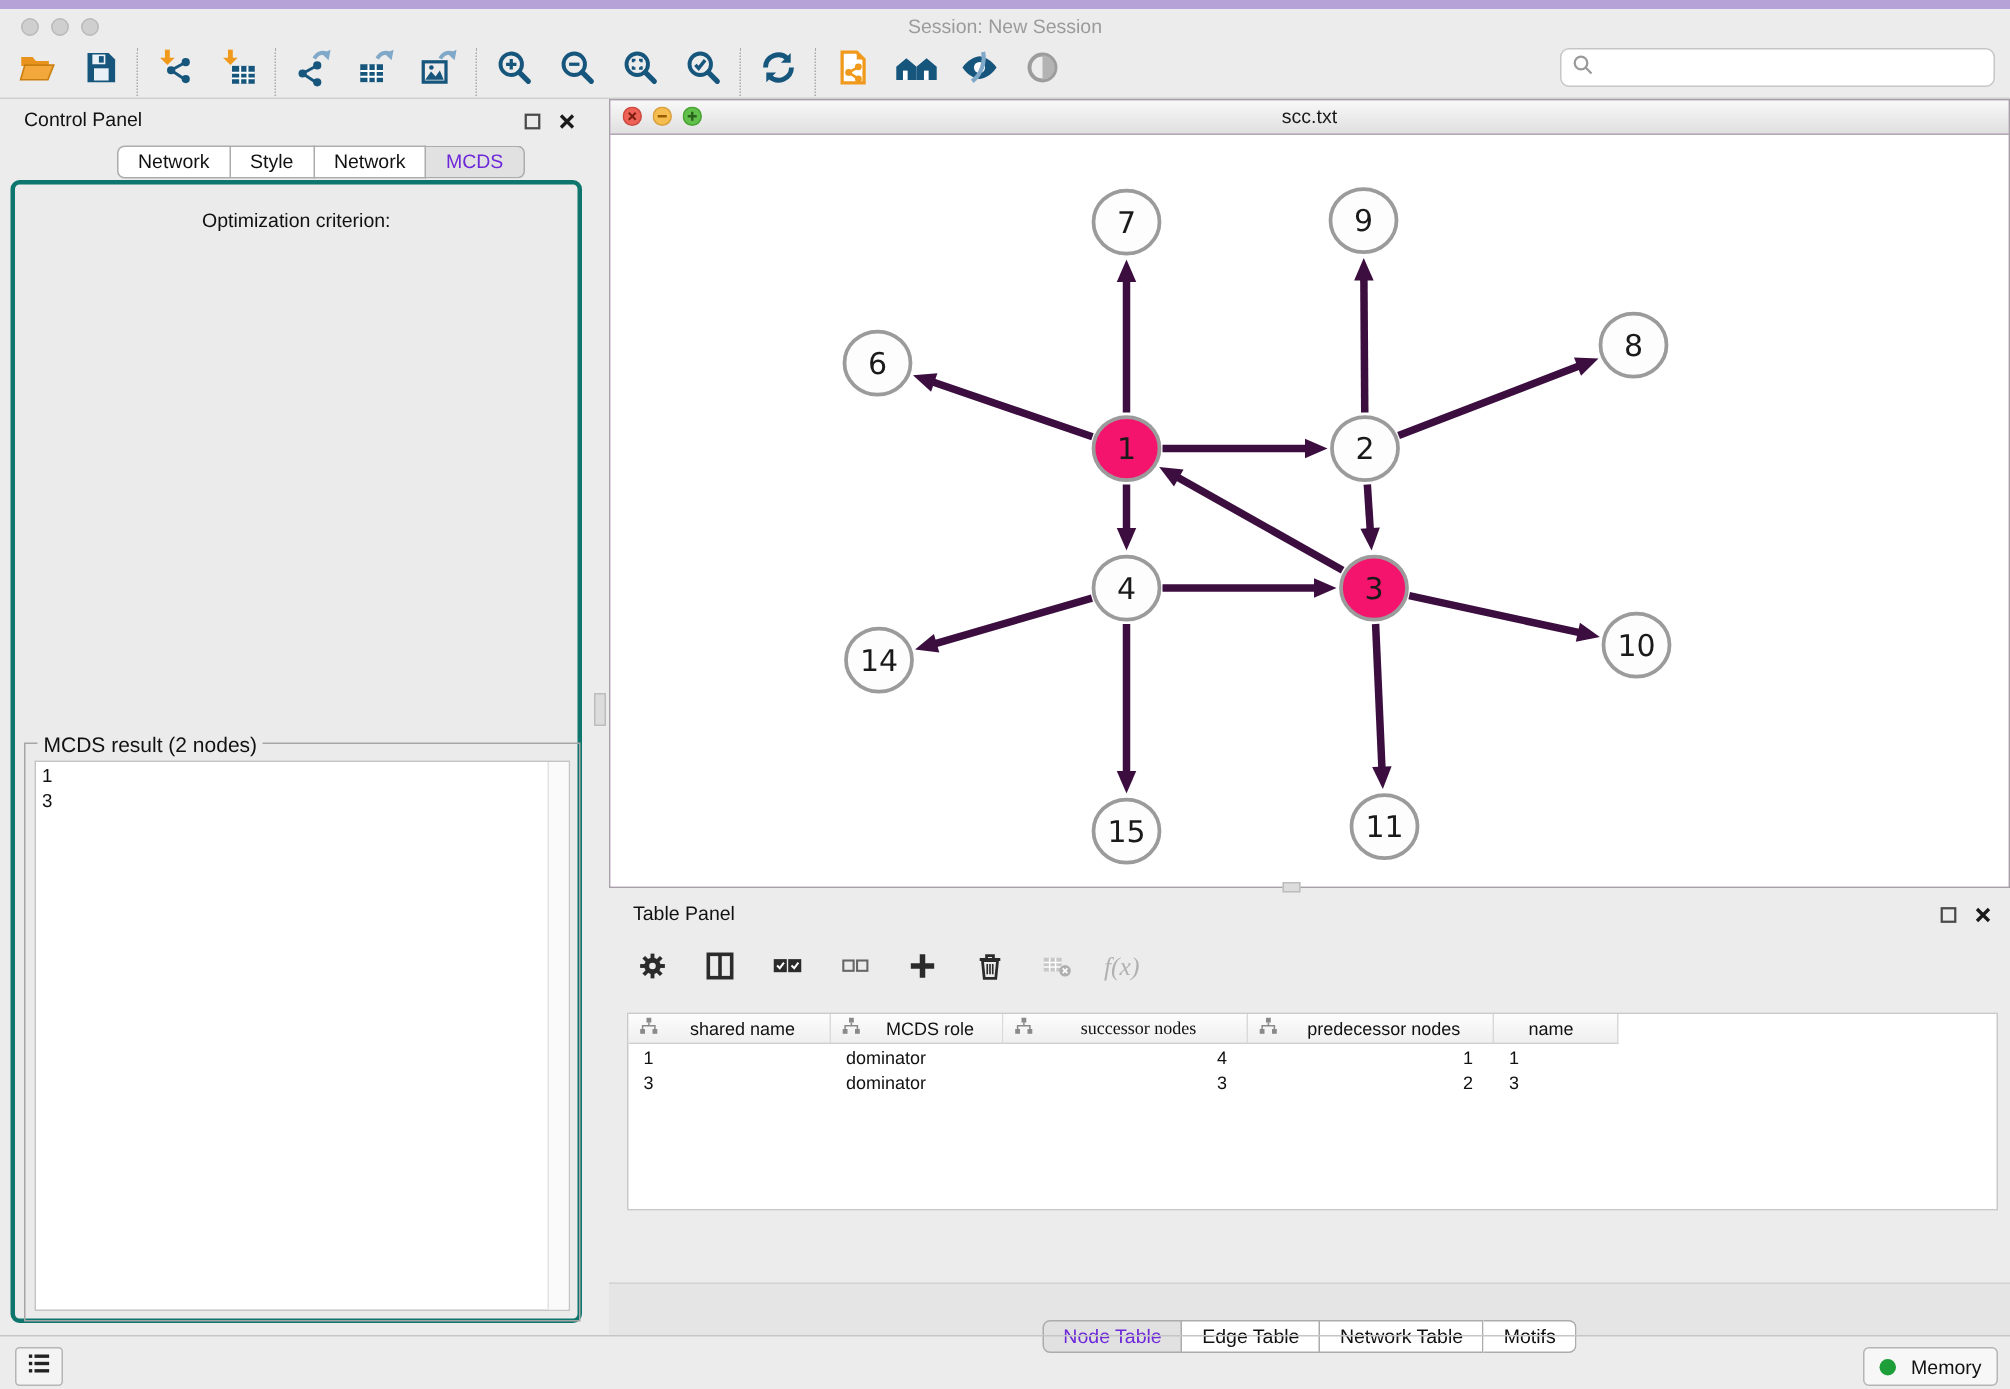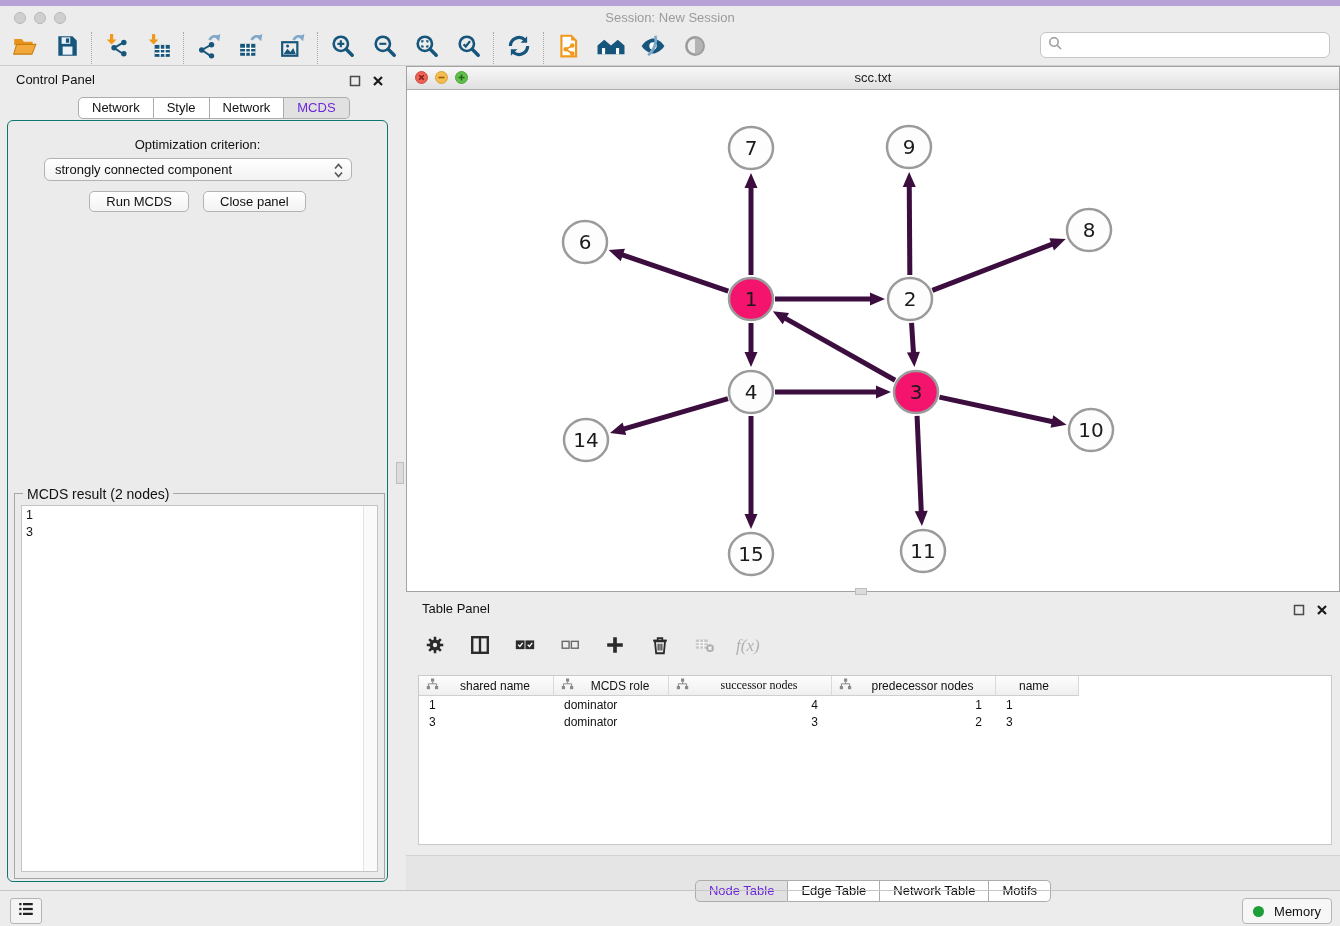--- a/index.html
+++ b/index.html
@@ -32,21 +32,21 @@
 
   .tabrow{display:flex}
   #cp-tabs{position:absolute;left:78px;top:31px}
   .tab{height:20px;line-height:20px;padding:0 13px;font-size:13px;background:#FFF;
        border:1px solid #ACACAC;border-left:none;color:#111;cursor:default;white-space:nowrap}
   .tab:first-child{border-left:1px solid #ACACAC;border-radius:5px 0 0 5px}
   .tab:last-child{border-radius:0 5px 5px 0}
   .tab.active{background:#E1E1E1;color:#6d28d9}
 
   #cp-body{position:absolute;left:7px;top:54px;width:381px;height:762px;background:#EBEBEB;
-           border:1px solid #0f766e;border-radius:6px;box-sizing:border-box}
+           border:3px solid #0f766e;border-radius:6px;box-sizing:border-box}
   #opt-label{position:absolute;left:0;top:16px;width:100%;text-align:center;font-size:13px}
   #dropdown{position:absolute;left:36px;top:37px;width:308px;height:23px;box-sizing:border-box;
             border:1px solid #B3B3B3;border-radius:6px;background:linear-gradient(#FFFFFF,#F2F2F2);
             font-size:13px;line-height:21px;padding-left:10px;cursor:default}
   #dropdown .stepper{position:absolute;right:7px;top:3px}
   #cp-buttons{position:absolute;left:0;top:70px;width:100%;display:flex;justify-content:center;gap:14px}
   .pushbtn{height:21px;line-height:19px;padding:0 16px;font-size:13px;background:linear-gradient(#FFFFFF,#F3F3F3);
            border:1px solid #B3B3B3;border-radius:5px;cursor:default;box-sizing:border-box}
 
   #result-group{position:absolute;left:6px;top:372px;width:369px;height:384px;border:1px solid #A6A6A6}
@@ -64,21 +64,21 @@
   #nw-titlebar .title{width:100%;text-align:center;line-height:22px;font-size:13px;color:#1A1A1A}
   #nw-lights{position:absolute;left:8px;top:4px;display:flex;gap:7px}
   #nw-canvas{position:absolute;left:0;top:23px;right:0;bottom:0;background:#fff}
 
   .drag-handle-v{left:396px;top:462px;width:8px;height:22px;background:#DCDCDC;border:1px solid #BDBDBD;box-sizing:border-box}
   .drag-handle-h{left:855px;top:588px;width:12px;height:7px;background:#DCDCDC;border:1px solid #BDBDBD;box-sizing:border-box}
 
   
   #table-panel{left:406px;top:595px;width:934px;height:295px}
   #tp-toolbar{position:absolute;left:14px;top:30px;height:40px;display:flex;align-items:center;gap:15px}
-  #tp-table{position:absolute;left:12px;top:80px;width:914px;height:170px;background:#fff;
+  #tp-table{position:absolute;left:12px;top:80px;width:914px;height:132px;background:#fff;
             border:1px solid #C9C9C9;box-sizing:border-box;overflow:hidden}
   #thead{display:flex;height:20px}
   .th{display:flex;align-items:center;height:20px;box-sizing:border-box;
       background:linear-gradient(#FDFDFD,#EFEFEF);border-right:1px solid #D9D9D9;
       border-bottom:1px solid #CFCFCF;font-size:12px;color:#111}
   .th .col-ic{margin:0 4px 0 7px}
   .th .lbl{flex:1;text-align:center;padding-right:6px}
   .tr{display:flex;height:17px;align-items:center}
   .td{font-size:12px;box-sizing:border-box;white-space:nowrap;overflow:hidden}
   .td.left{padding-left:10px;text-align:left}
@@ -293,33 +293,20 @@
   </div>
   <div id="cp-tabs" class="tabrow">
       <div class="tab">Network</div>
       <div class="tab">Style</div>
       <div class="tab">Network</div>
       <div class="tab active">MCDS</div>
     </div>
 
   <div id="cp-body">
     <div id="opt-label">Optimization criterion:</div>
-    <div id="dropdown">
-      <span>strongly connected component</span>
-      <span class="stepper">
-        <svg width="11" height="17" viewBox="0 0 11 17">
-            <path d="M2 6.5L5.5 2.5L9 6.5" fill="none" stroke="#555" stroke-width="1.6"></path>
-            <path d="M2 10.5L5.5 14.5L9 10.5" fill="none" stroke="#555" stroke-width="1.6"></path>
-          </svg>
-      </span>
-    </div>
-    <div id="cp-buttons">
-      <div class="pushbtn">Run MCDS</div>
-      <div class="pushbtn">Close panel</div>
-    </div>
     <div id="result-group">
       <div id="result-label">MCDS result (2 nodes)</div>
       <div id="result-area">1
 3</div>
       <div id="result-scroll"></div>
     </div>
   </div>
 </div>
 
 <div id="network-window" class="abs">

